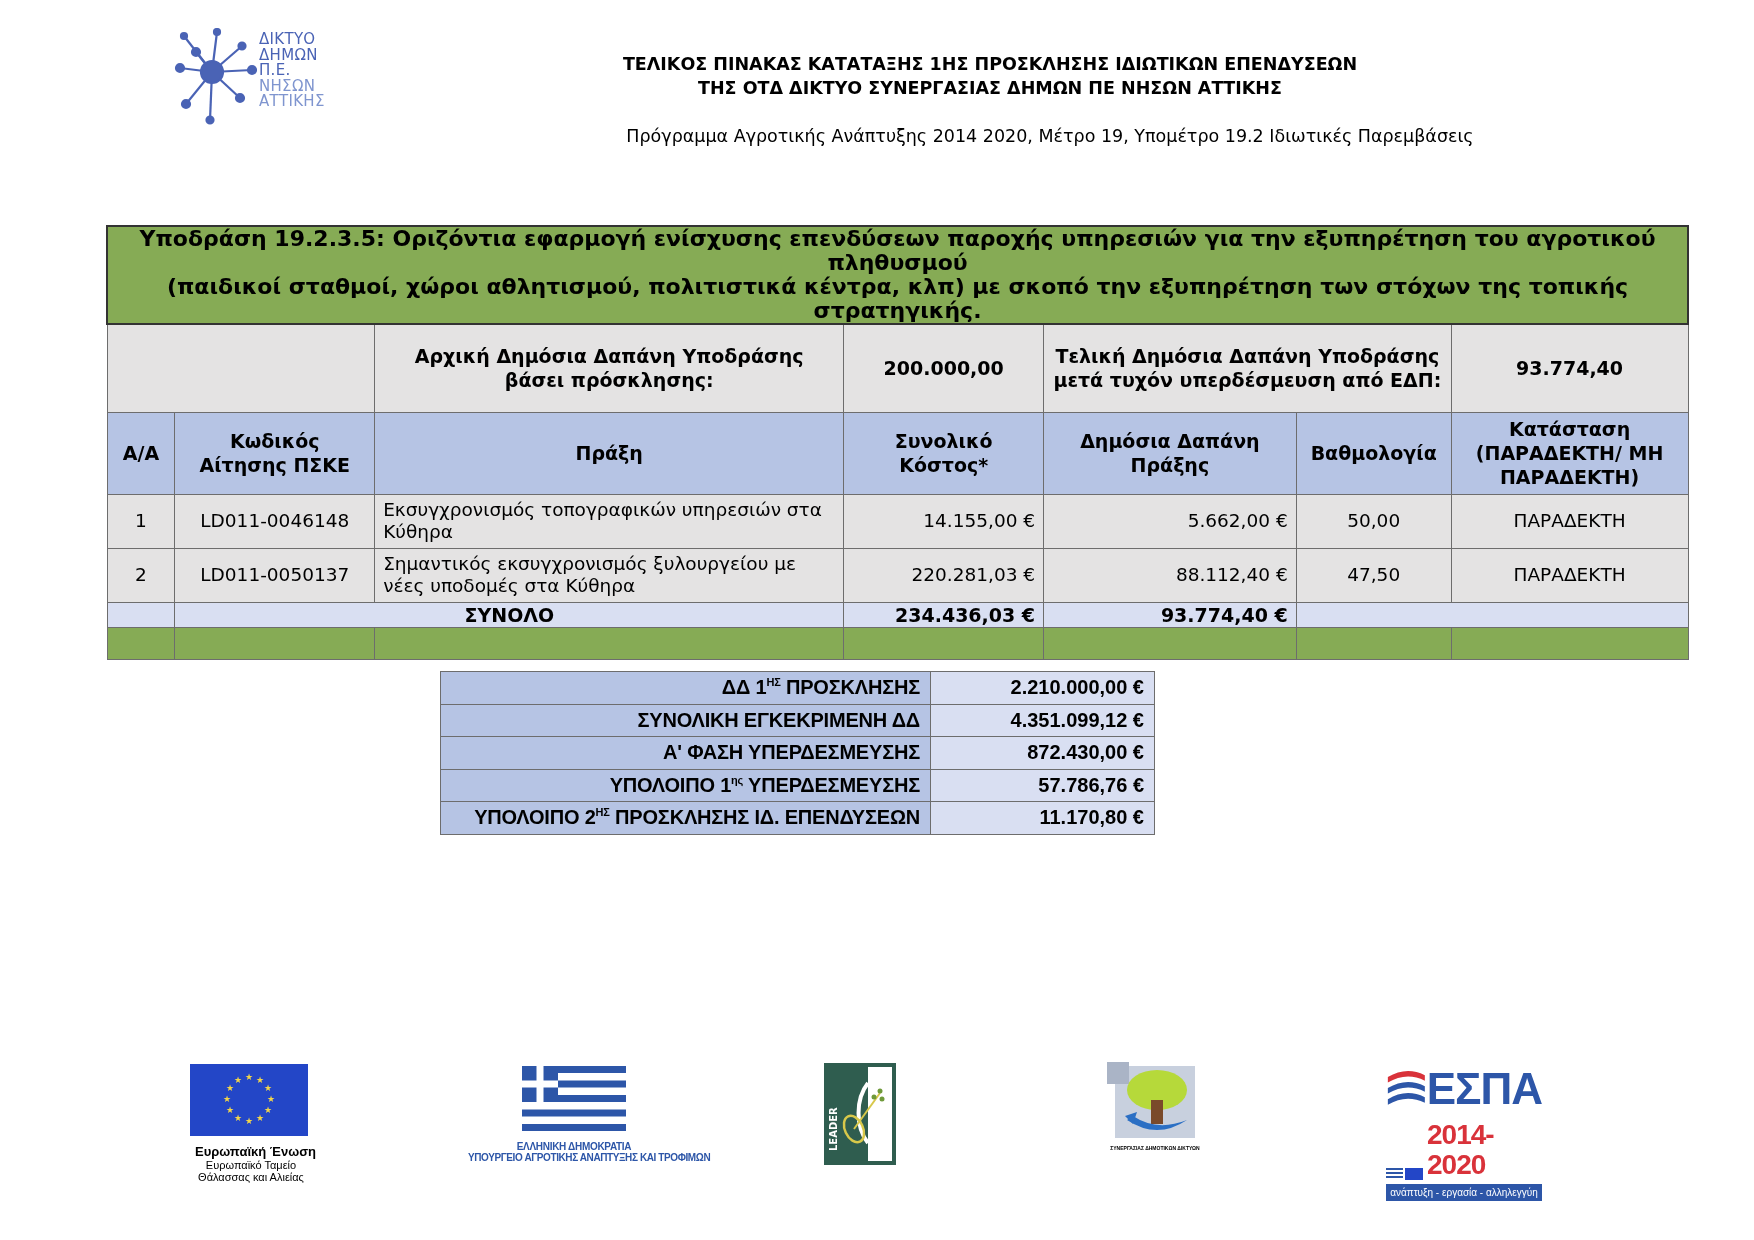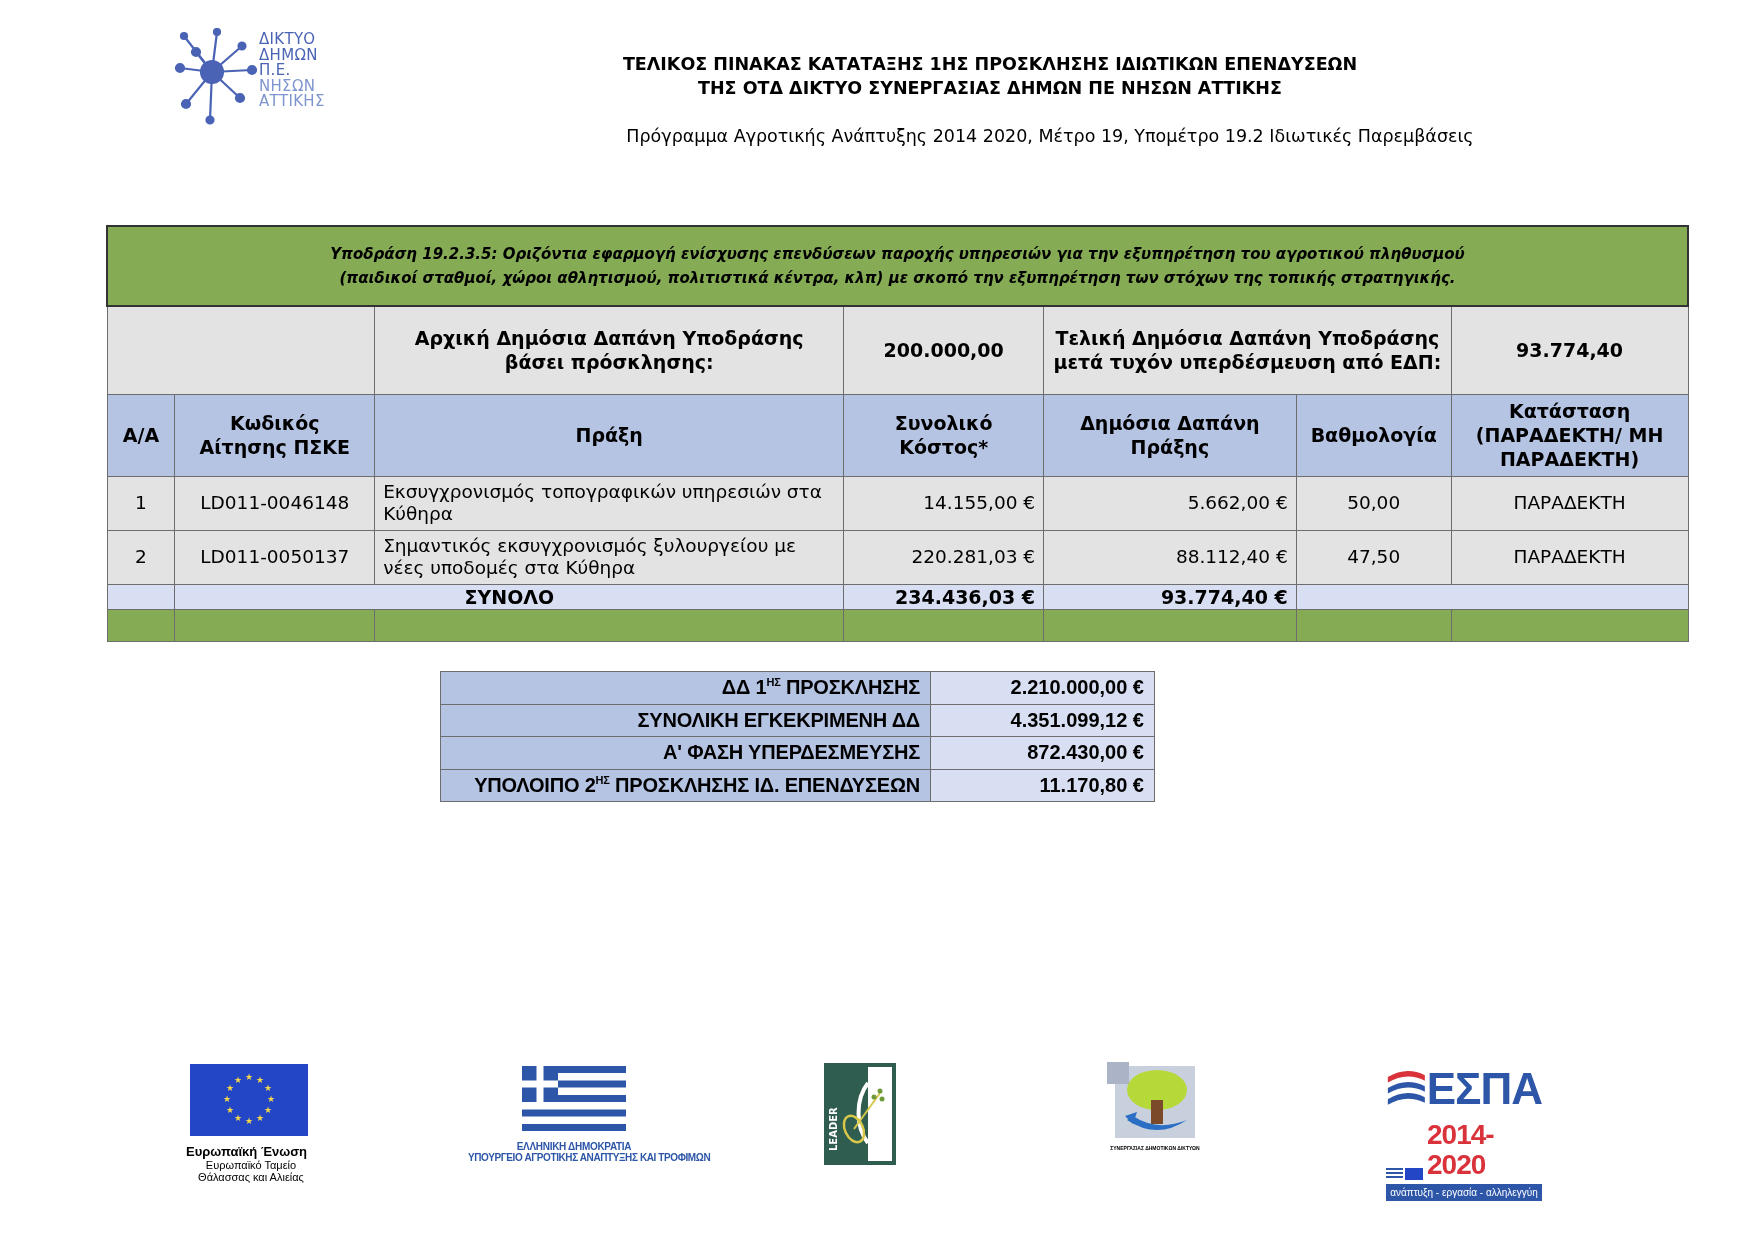--- a/index.html
+++ b/index.html
@@ -15,21 +15,21 @@
   .title-block { position: absolute; left: 440px; top: 52px; width: 1100px; text-align: center; }
   .title-line { font-family: "DejaVu Sans", sans-serif; font-weight: bold; font-size: 17.5px; line-height: 24px; }
   .subtitle { position: absolute; left: 430px; top: 126px; width: 1240px; text-align: center; font-weight: normal; font-size: 17.5px; }
 
   table.main { position: absolute; left: 106px; top: 225px; width: 1583px; border-collapse: collapse; font-family: "DejaVu Sans", sans-serif; }
   table.main td { border: 1.5px solid #6d6d6d; padding: 0 8px; vertical-align: middle; }
   .green { background: #86ab55; }
   .grey { background: #e4e3e3; }
   .blue { background: #b6c4e4; }
   .lightblue { background: #d9dff2; }
-  .main-title { text-align: center; font-weight: bold; font-size: 15px; line-height: 24px; height: 80px; border: 2px solid #333 !important; font-style: italic; }
+  .main-title { text-align: center; font-weight: bold; font-size: 22px; line-height: 24px; height: 50px; border: 2px solid #333 !important; }
   .bold { font-weight: bold; }
   .center { text-align: center; }
   .right { text-align: right; }
   .f18 { font-size: 18.5px; line-height: 24px; }
   .f19 { font-size: 19px; line-height: 24px; }
 
   table.summary { position: absolute; left: 440px; top: 671px; border-collapse: collapse; font-family: "Liberation Sans", sans-serif; }
   table.summary td { border: 1.5px solid #6d6d6d; height: 32.5px; font-weight: bold; font-size: 20px; padding: 0 10px; text-align: right; }
   table.summary td.lbl { width: 490px; background: #b6c4e4; letter-spacing: -0.2px; }
   table.summary td.val { width: 224px; background: #d9dff2; }
@@ -157,20 +157,24 @@
   </tr>
   <tr>
     <td class="lbl"><span>ΣΥΝΟΛΙΚΗ ΕΓΚΕΚΡΙΜΕΝΗ ΔΔ</span></td>
     <td class="val">4.351.099,12 €</td>
   </tr>
   <tr>
     <td class="lbl"><span>Α' ΦΑΣΗ ΥΠΕΡΔΕΣΜΕΥΣΗΣ</span></td>
     <td class="val">872.430,00 €</td>
   </tr>
   <tr>
+    <td class="lbl"><span>ΥΠΟΛΟΙΠΟ 1</span><sup>ης</sup><span> ΥΠΕΡΔΕΣΜΕΥΣΗΣ</span></td>
+    <td class="val">57.786,76 €</td>
+  </tr>
+  <tr>
     <td class="lbl"><span>ΥΠΟΛΟΙΠΟ 2</span><sup>ΗΣ</sup><span> ΠΡΟΣΚΛΗΣΗΣ ΙΔ. ΕΠΕΝΔΥΣΕΩΝ</span></td>
     <td class="val">11.170,80 €</td>
   </tr>
 </tbody>
   </table>
 
 <div class="footer-logo" style="left:186px; top:1064px; width:130px;">
   <svg width="118" height="72" viewBox="0 0 118 72" style="margin-left:4px">
     <rect width="118" height="72" fill="#2346c7"></rect>
     <g fill="#f2d54a" font-size="9" text-anchor="middle" font-family="DejaVu Sans, sans-serif">
@@ -181,21 +185,21 @@
         <text x="78" y="49">★</text>
         <text x="70" y="57">★</text>
       <text x="59" y="60">★</text>
         <text x="48" y="57">★</text>
         <text x="40" y="49">★</text>
       <text x="37" y="38">★</text>
         <text x="40" y="27">★</text>
         <text x="48" y="19">★</text>
     </g>
   </svg>
-  <div style="text-align:left; font-family:'Liberation Sans', sans-serif; font-size:13px; font-weight:bold; margin-top:4px;">Ευρωπαϊκή Ένωση</div>
+  <div style="text-align:right; font-family:'Liberation Sans', sans-serif; font-size:13px; font-weight:bold; margin-top:4px;">Ευρωπαϊκή Ένωση</div>
   <div style="text-align:center; font-family:'Liberation Sans', sans-serif; font-size:11px; line-height:12px;">Ευρωπαϊκό Ταμείο</div>
   <div style="text-align:center; font-family:'Liberation Sans', sans-serif; font-size:11px; line-height:12px;">Θάλασσας και Αλιείας</div>
 </div>
 
 <div class="footer-logo" style="left:468px; top:1066px; width:212px;">
   <svg width="104" height="66" viewBox="0 0 104 66" style="display:block; margin:0 auto;">
     <rect width="104" height="66" fill="#fff"></rect>
     <rect x="0" y="0" width="104" height="7" fill="#2d56a8"></rect>
     <rect x="0" y="14.5" width="104" height="7" fill="#2d56a8"></rect>
     <rect x="0" y="29" width="104" height="7" fill="#2d56a8"></rect>

